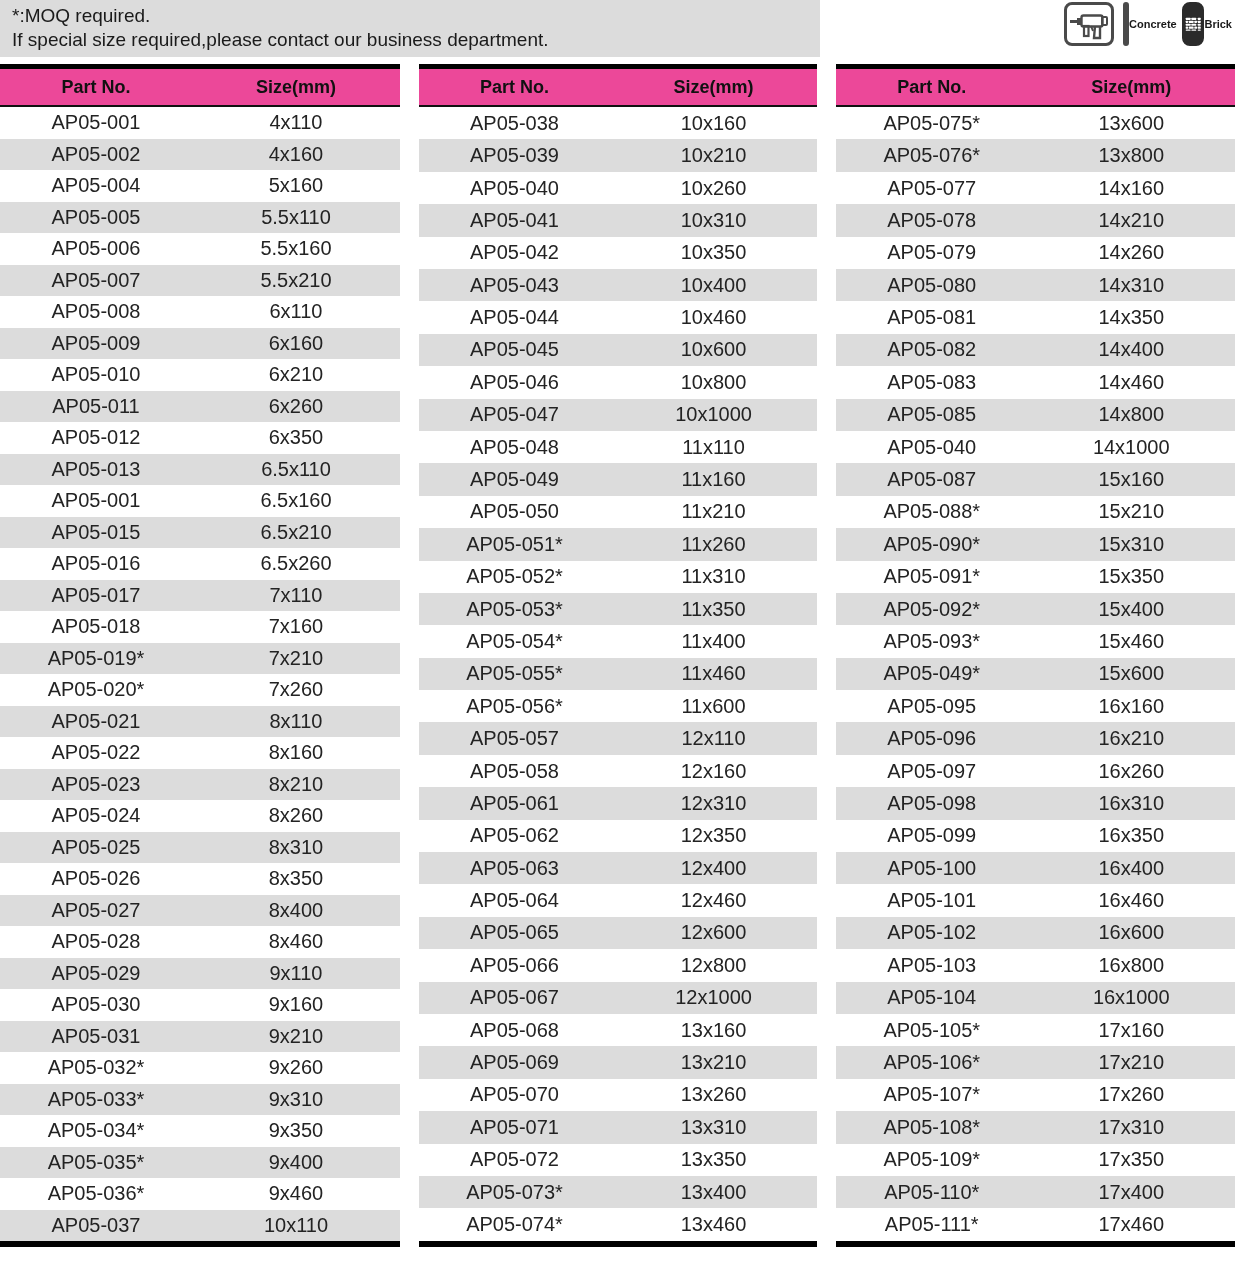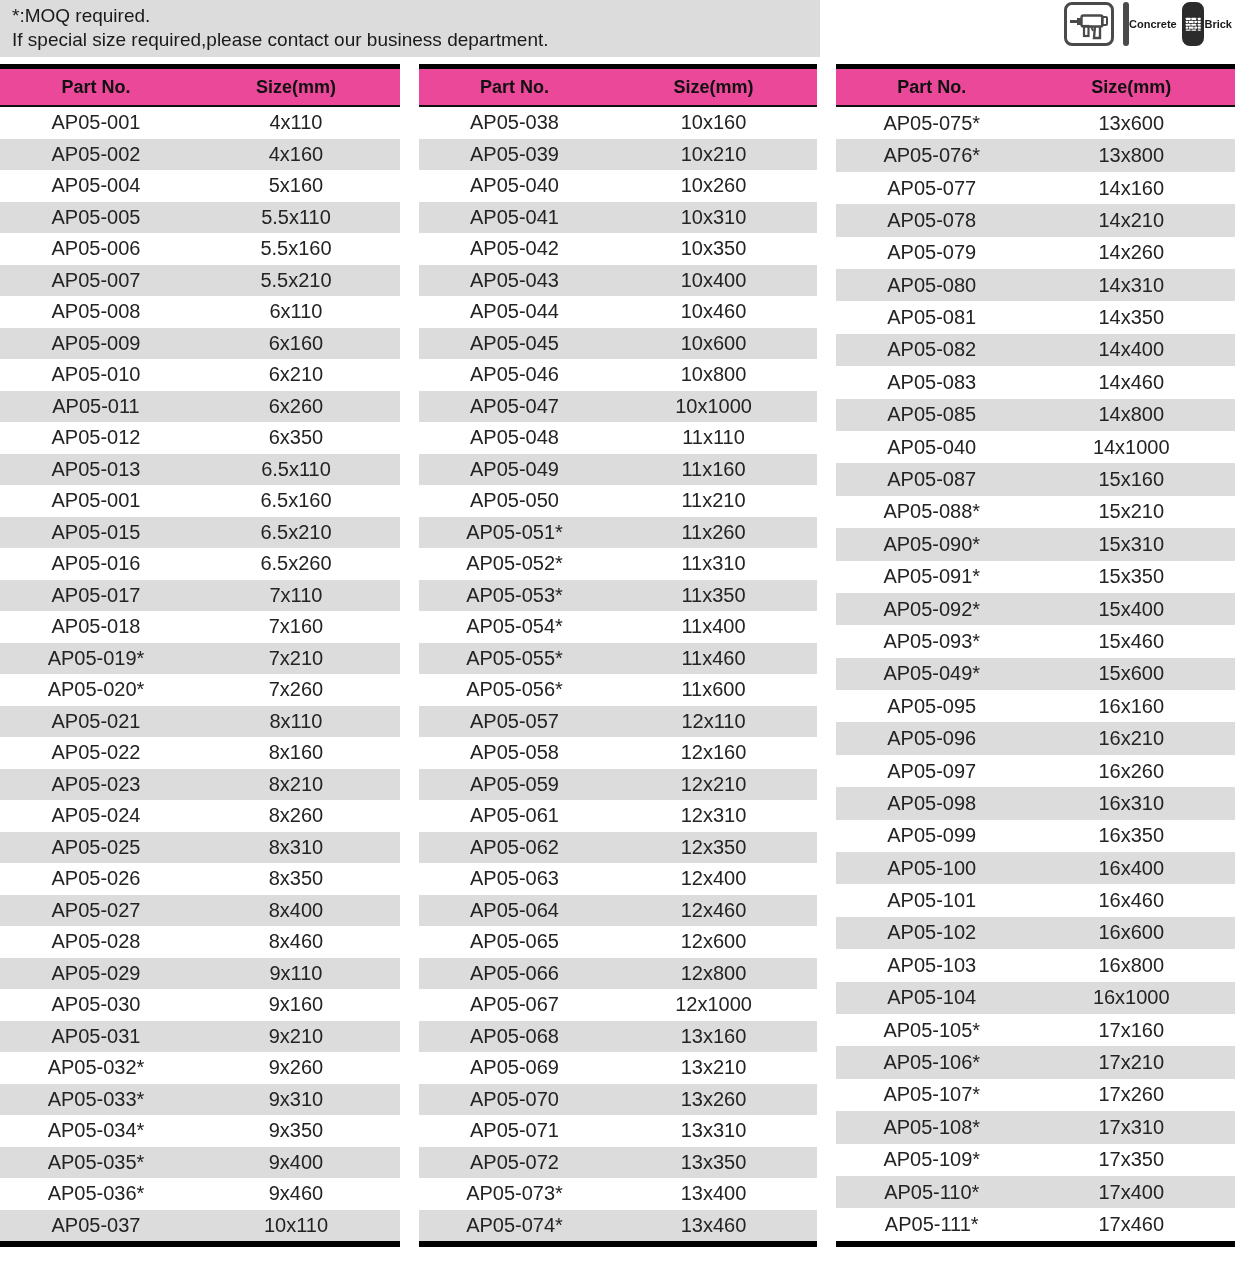--- a/index.html
+++ b/index.html
@@ -414,24 +414,20 @@
           </tr>
           <tr>
             <td>AP05-057</td>
             <td>12x110</td>
           </tr>
           <tr>
             <td>AP05-058</td>
             <td>12x160</td>
           </tr>
           <tr>
-            <td>AP05-059</td>
-            <td>12x210</td>
-          </tr>
-          <tr>
             <td>AP05-061</td>
             <td>12x310</td>
           </tr>
           <tr>
             <td>AP05-062</td>
             <td>12x350</td>
           </tr>
           <tr>
             <td>AP05-063</td>
             <td>12x400</td>

